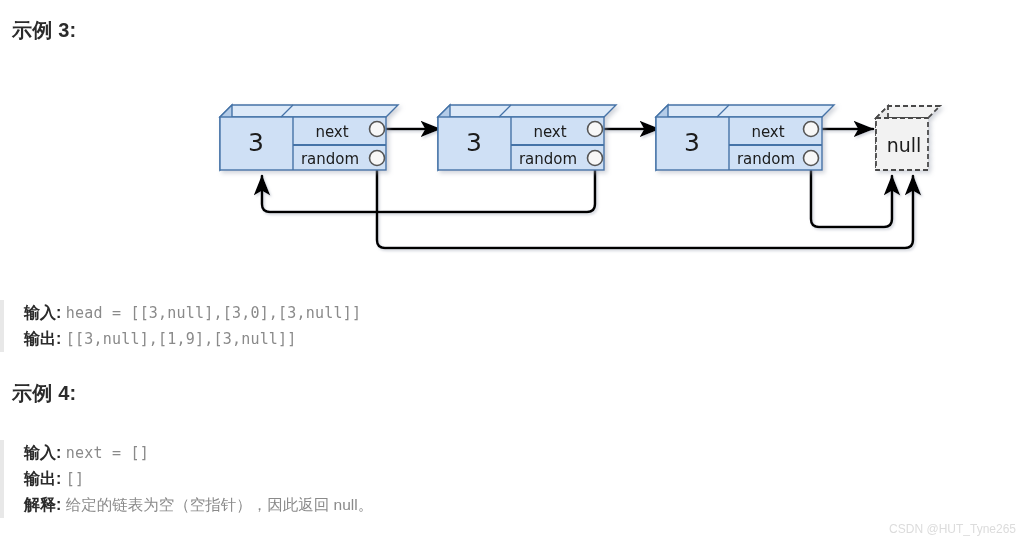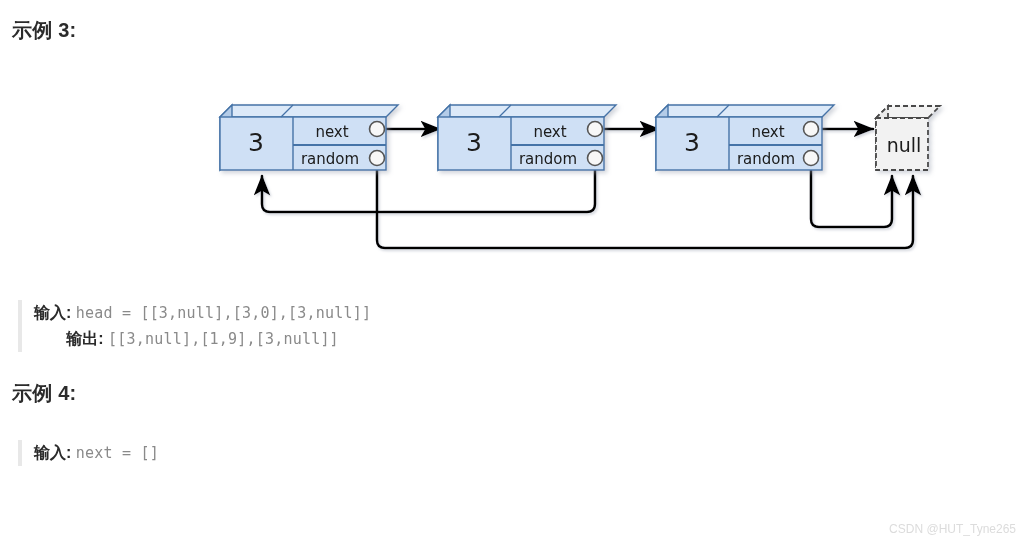--- a/index.html
+++ b/index.html
@@ -26,25 +26,24 @@
     color: #2b2b2b;
     letter-spacing: 0.2px;
     white-space: nowrap;
   }
   #heading-3 { top: 17px; }
   #heading-4 { top: 380px; }
 
   
   .quote-block {
     position: absolute;
-    left: 18px;
+    left: 0;
     border-left: 4px solid #e8e8e8;
-    padding-left: 12px;
+    padding-left: 20px;
     box-sizing: border-box;
-    text-align: center;
   }
   #quote-3 { top: 300px; }
   #quote-4 { top: 440px; }
 
   .quote-line {
     font-size: 16px;
     line-height: 26px;
     white-space: nowrap;
     color: #8a8a8a;
   }
@@ -191,15 +190,23 @@
   </div>
 </div>
 
 <div class="example-heading" id="heading-4">示例 4:</div>
 
 <div class="quote-block" id="quote-4">
   <div class="quote-line">
     <span class="quote-label">输入:</span>
     <span class="mono">next = []</span>
   </div>
+  <div class="quote-line">
+    <span class="quote-label">输出:</span>
+    <span class="mono">[]</span>
+  </div>
+  <div class="quote-line">
+    <span class="quote-label">解释:</span>
+    <span class="cn-text">给定的链表为空（空指针），因此返回 null。</span>
+  </div>
 </div>
 
 <div id="watermark">CSDN @HUT_Tyne265</div>
 
 </body></html>

